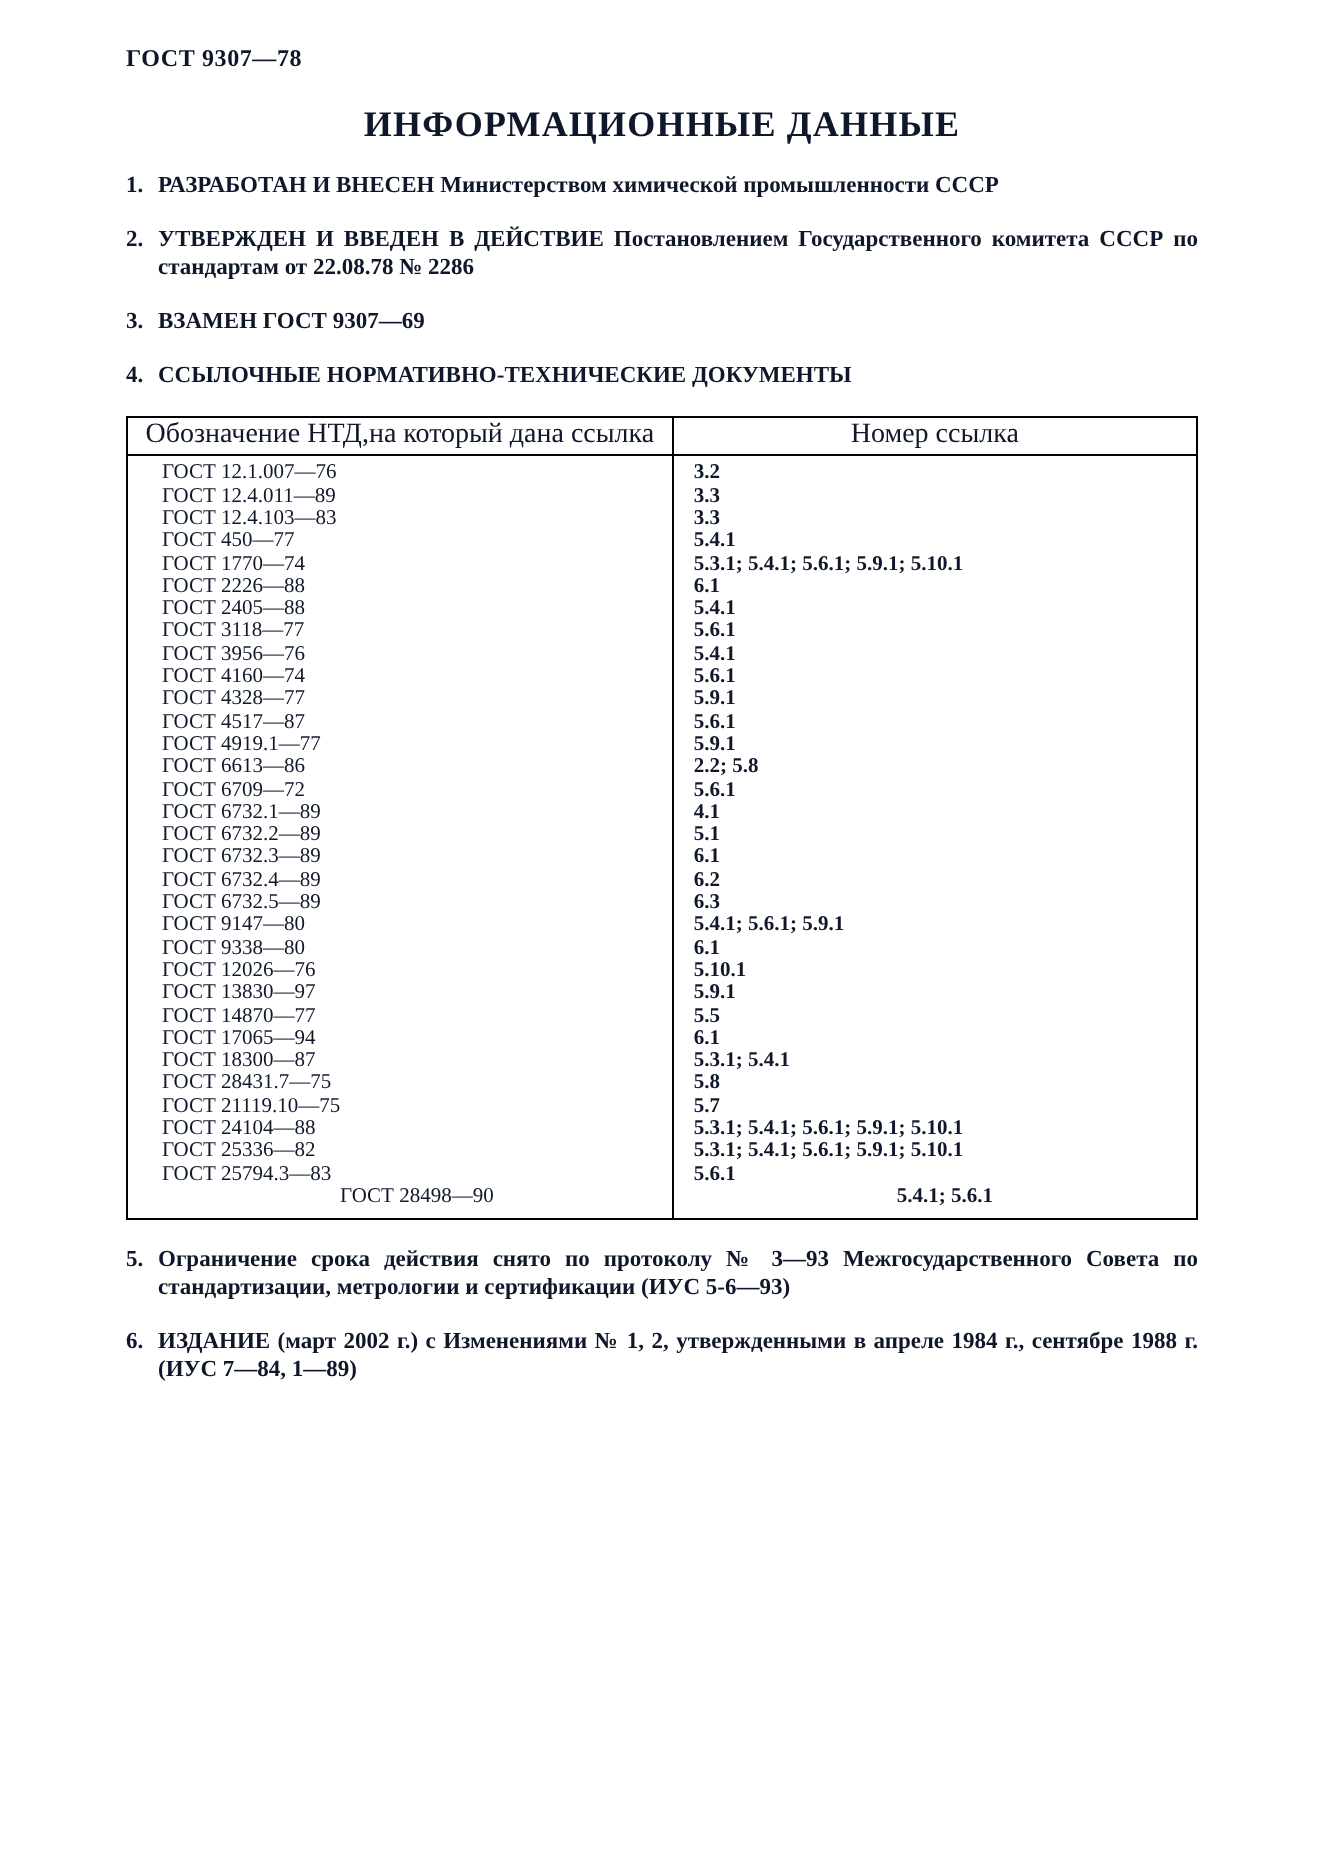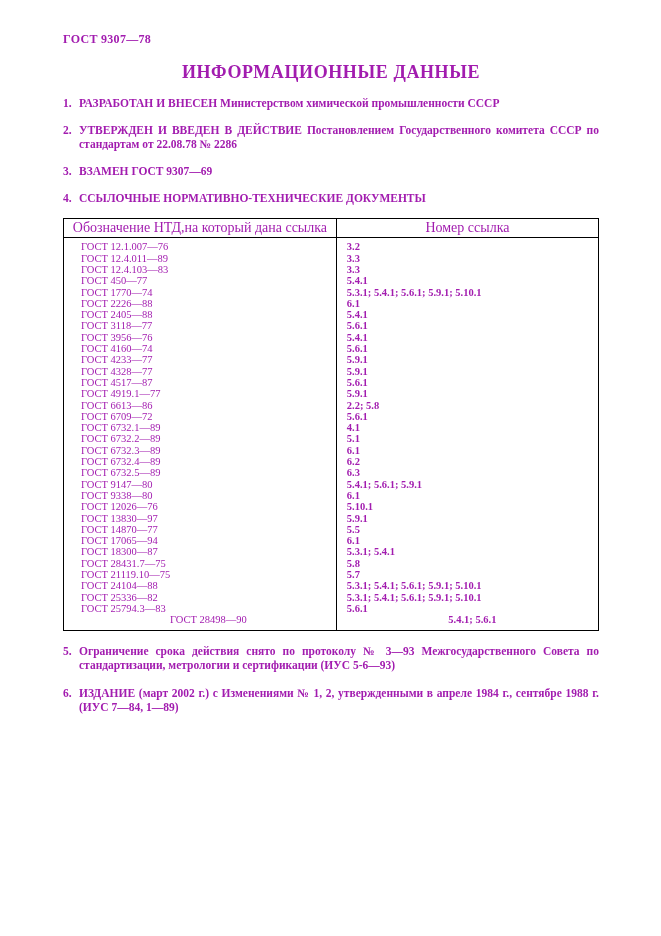--- a/index.html
+++ b/index.html
@@ -1,23 +1,23 @@
 <!DOCTYPE html>
 <html><head>
 <meta charset="utf-8">
 <style>
   html, body { margin: 0; padding: 0; background: #ffffff; }
   .page {
     width: 661px;
     height: 936px;
     box-sizing: border-box;
     background: #ffffff;
-    color: #a21caf;
+    color: #0f172a;
     font-family: "Liberation Serif", "DejaVu Serif", serif;
-    padding: 32px 62px 0 63px;
+    padding: 22px 62px 0 63px;
     position: relative;
     overflow: hidden;
   }
   .doc-number {
     font-weight: bold;
     font-size: 12px;
     letter-spacing: 0.3px;
   }
   .title {
     margin: 15px 0 0 0;
@@ -141,24 +141,20 @@
         </tr>
         <tr>
           <td class="c1">ГОСТ 3956—76</td>
           <td class="c2">5.4.1</td>
         </tr>
         <tr>
           <td class="c1">ГОСТ 4160—74</td>
           <td class="c2">5.6.1</td>
         </tr>
         <tr>
-          <td class="c1">ГОСТ 4233—77</td>
-          <td class="c2">5.9.1</td>
-        </tr>
-        <tr>
           <td class="c1">ГОСТ 4328—77</td>
           <td class="c2">5.9.1</td>
         </tr>
         <tr>
           <td class="c1">ГОСТ 4517—87</td>
           <td class="c2">5.6.1</td>
         </tr>
         <tr>
           <td class="c1">ГОСТ 4919.1—77</td>
           <td class="c2">5.9.1</td>

